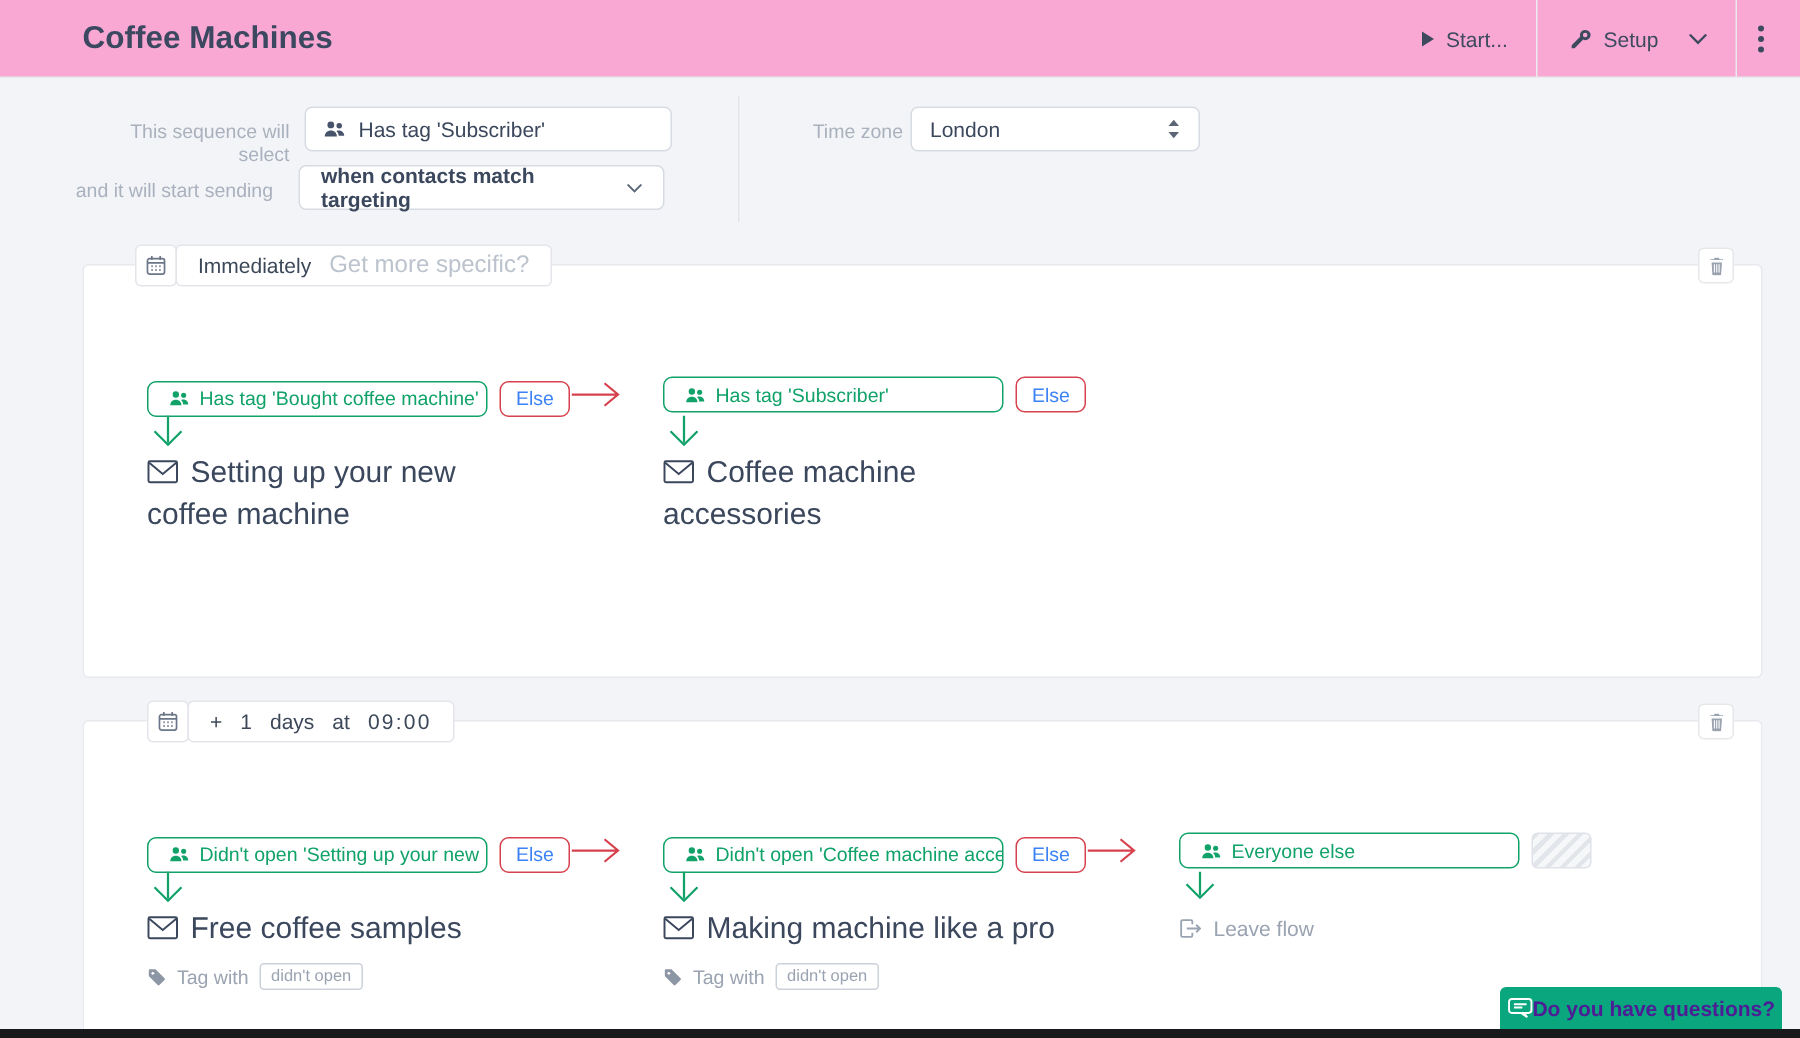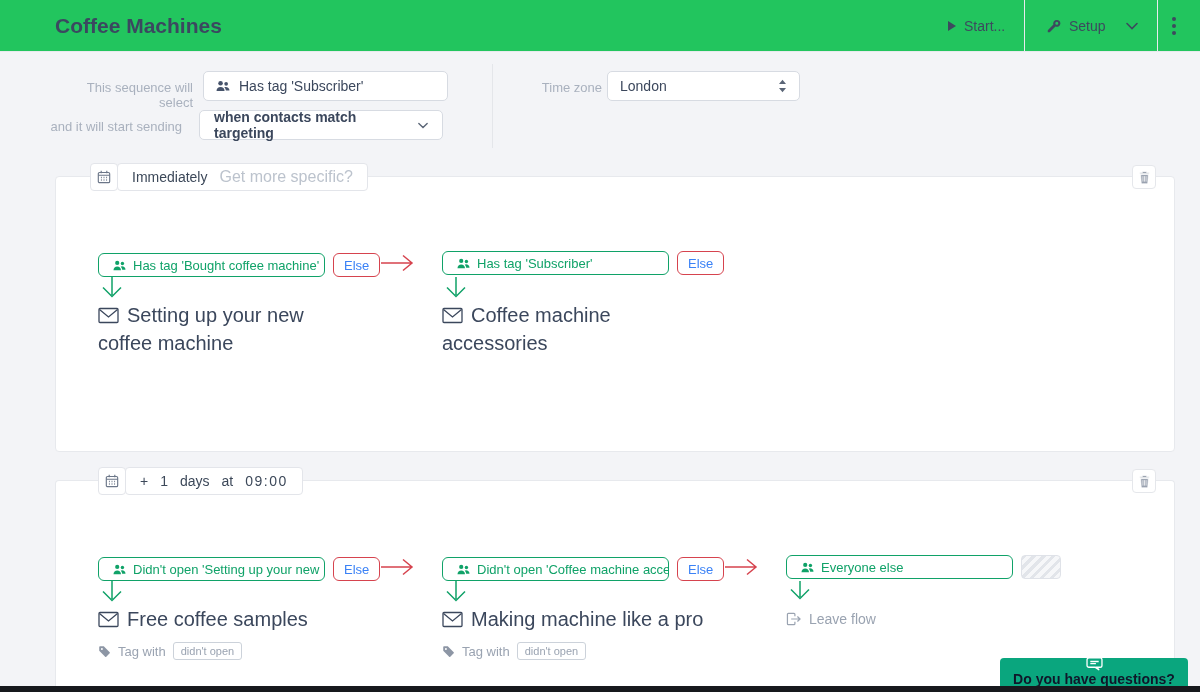--- a/index.html
+++ b/index.html
@@ -1,21 +1,21 @@
 <!DOCTYPE html>
 <html><head>
 <meta charset="utf-8">
 <style>
   * { margin:0; padding:0; box-sizing:border-box; }
   body { font-family:"Liberation Sans", sans-serif; background:#e9eaee; }
   .screen { position:relative; width:1200px; height:692px; background:#f3f4f7; overflow:hidden; }
 
   
   .header { position:absolute; left:0; top:0; width:1200px; height:52px;
-            background:#22c55e; border-bottom:1px solid #e8eaee; }
+            background:#f9a8d4; border-bottom:1px solid #e8eaee; }
   .page-title { position:absolute; left:55px; top:0; line-height:52px;
                 font-size:21px; font-weight:bold; color:#3b4860; }
   .hbtn { position:absolute; top:0; height:52px; display:flex; align-items:center;
           gap:8px; font-size:14px; color:#3d4a5e; cursor:pointer; background:none; border:none;
           font-family:inherit; }
   .hdiv { position:absolute; top:0; width:1px; height:52px; background:#e8eaee; }
   .play-tri { width:0; height:0; border-left:8px solid #3d4a5e;
               border-top:5px solid transparent; border-bottom:5px solid transparent; }
   .kebab { display:flex; flex-direction:column; gap:3px; }
   .kebab i { width:4px; height:4px; border-radius:50%; background:#3d4a5e; }
@@ -64,22 +64,22 @@
   .tag-badge { border:1px solid #ccd2da; border-radius:3px; padding:2px 7px; font-size:11px;
                color:#9aa3b1; background:#fff; cursor:pointer; white-space:nowrap; }
   .hatched { width:40px; height:24px; margin-left:8px; border:1px solid #dfe2e8; border-radius:4px;
              background:repeating-linear-gradient(135deg,#e2e5ea 0 3px,#f6f7f9 3px 7px); flex:none; }
   .leave-row { position:absolute; top:56px; left:0; display:flex; align-items:center; gap:8px;
                font-size:14px; color:#9aa3b1; }
 
   
   .chat-widget { position:absolute; left:1000px; top:658px; width:188px; height:28px;
                  background:#0aa67e; border-radius:4px 4px 0 0; display:flex; align-items:center;
-                 justify-content:center; gap:0; color:#0f172a; font-size:14px; font-weight:bold;
-                 cursor:pointer;flex-direction:column; }
+                 justify-content:center; gap:0; color:#4c1d95; font-size:14px; font-weight:bold;
+                 cursor:pointer; }
   .bottom-bar { position:absolute; left:0; top:686px; width:1200px; height:6px; background:#17191d; }
 </style>
 </head>
 <body>
 
 <div class="screen">
 
   <div class="header">
     <div class="page-title">Coffee Machines</div>
 

